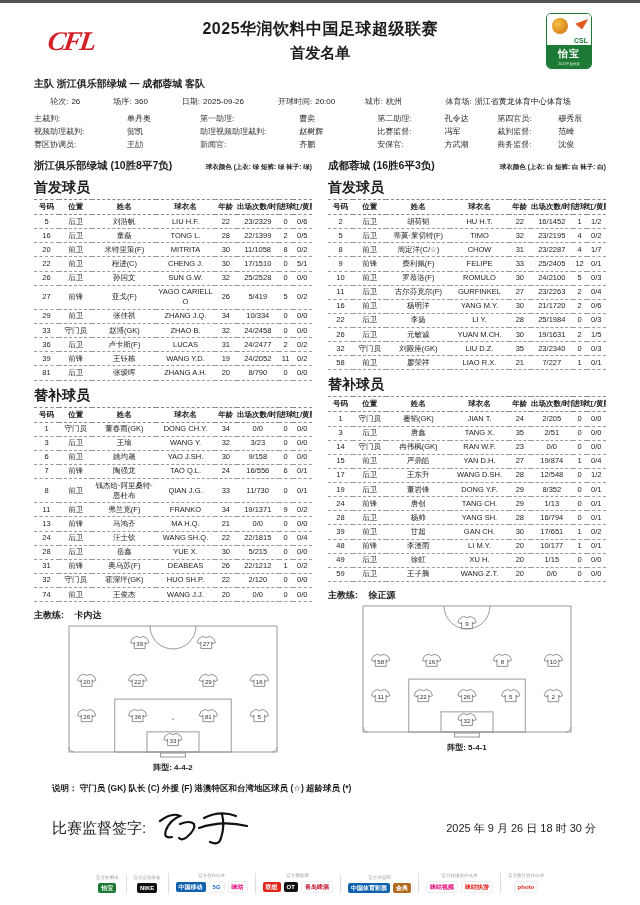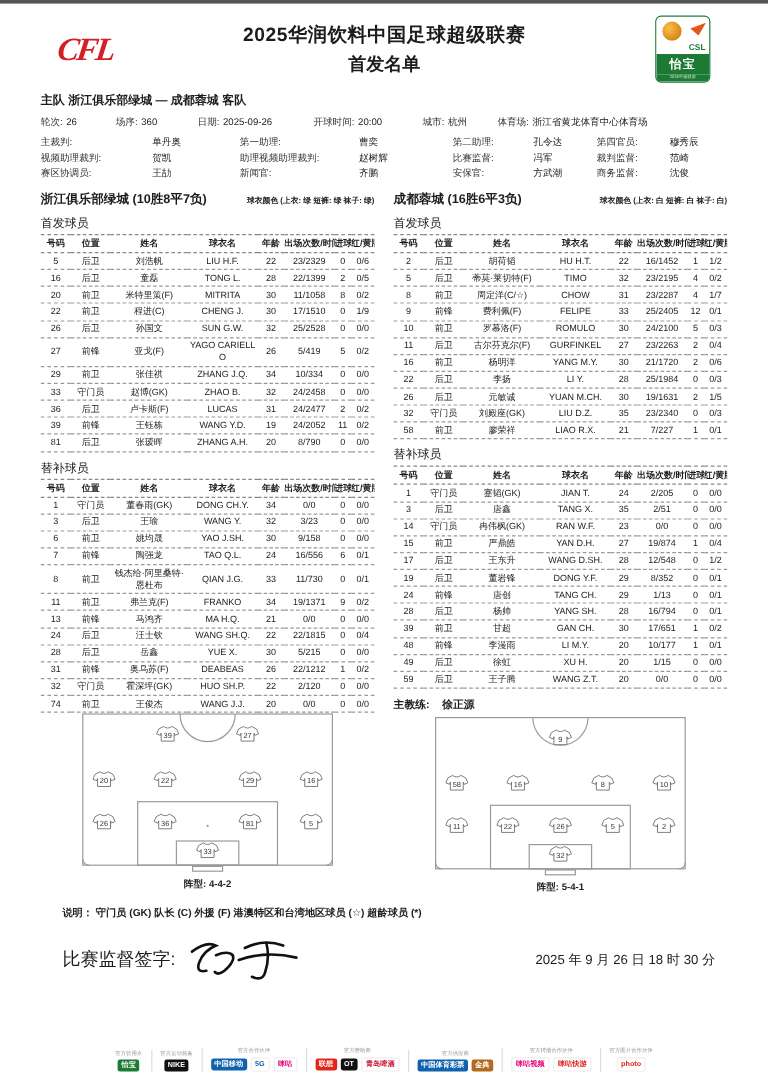--- a/index.html
+++ b/index.html
@@ -21,34 +21,34 @@
   .badge-ball{position:absolute;left:5px;top:4px;width:16px;height:16px;border-radius:50%;
     background:radial-gradient(circle at 35% 35%,#f6c244,#d8851c 70%);}
   .badge-flame{position:absolute;right:4px;top:2px;width:0;height:0;border-left:7px solid transparent;
     border-right:2px solid transparent;border-bottom:12px solid #e2571b;transform:rotate(40deg);}
   .badge-csl{position:absolute;right:3px;bottom:1px;font-size:7px;font-weight:bold;color:#1d7a35;}
   .badge-brandband{background:#1d7a35;color:#fff;font-size:10px;font-weight:bold;text-align:center;
     padding:2px 0 1px 0;letter-spacing:1px;}
   .badge-sub{background:#1d7a35;color:#cfe7cf;font-size:3.5px;text-align:center;padding-bottom:2px;}
   
   .teamsline{padding:6px 34px 0 34px;font-size:10px;font-weight:bold;}
-  .metarow{display:grid;grid-template-columns:11% 12% 17% 16% 11% 33%;padding:5px 38px 0 34px;font-size:8px;}
+  .metarow{display:grid;grid-template-columns:11% 12% 17% 16% 11% 33%;padding:5px 38px 0 34px;font-size:8px;text-align:center;}
   .metarow .m-item{white-space:nowrap;}
   .m-label{color:#333;}
   .m-value{margin-left:3px;}
   .officials{padding:5px 34px 0 34px;}
   .off-row{display:grid;grid-template-columns:29% 31% 21% 19%;font-size:8px;line-height:13px;}
   .off-cell{display:flex;}
   .off-label{color:#333;min-width:56%;}
   
   .cols{display:grid;grid-template-columns:1fr 1fr;column-gap:16px;padding:8px 34px 0 34px;}
   .teamhead{display:flex;justify-content:space-between;align-items:baseline;}
   .teamname{font-size:10.5px;font-weight:bold;white-space:nowrap;}
   .kitinfo{font-size:6.5px;font-weight:bold;color:#222;white-space:nowrap;margin-left:4px;}
-  .seclabel{font-size:10px;font-weight:normal;margin:6px 0 2px 0;}
+  .seclabel{font-size:14px;font-weight:bold;margin:6px 0 2px 0;}
   table.roster{width:100%;border-collapse:collapse;table-layout:fixed;}
   table.roster th{font-size:7.5px;font-weight:bold;border-top:1px dashed #888;border-bottom:1px dashed #888;
     padding:2px 0;white-space:nowrap;overflow:hidden;}
   table.roster td{font-size:7.5px;text-align:center;border-bottom:1px dashed #999;padding:1.5px 0;
     line-height:1.35;word-break:break-all;}
   table.roster col.c1{width:9%;} table.roster col.c2{width:12%;} table.roster col.c3{width:23%;}
   table.roster col.c4{width:21%;} table.roster col.c5{width:8%;} table.roster col.c6{width:15%;}
   table.roster col.c7{width:5%;} table.roster col.c8{width:7%;}
   .coachline{font-size:9px;font-weight:bold;margin:7px 0 3px 0;}
   .coachline .coachname{margin-left:8px;}
@@ -220,21 +220,21 @@
                 <td>0/2</td>
               </tr>
               <tr>
                 <td>22</td>
                 <td>前卫</td>
                 <td>程进(C)</td>
                 <td>CHENG J.</td>
                 <td>30</td>
                 <td>17/1510</td>
                 <td>0</td>
-                <td>1/9</td>
+                <td>5/1</td>
               </tr>
               <tr>
                 <td>26</td>
                 <td>后卫</td>
                 <td>孙国文</td>
                 <td>SUN G.W.</td>
                 <td>32</td>
                 <td>25/2528</td>
                 <td>0</td>
                 <td>0/0</td>
@@ -444,20 +444,24 @@
                 <td>王俊杰</td>
                 <td>WANG J.J.</td>
                 <td>20</td>
                 <td>0/0</td>
                 <td>0</td>
                 <td>0/0</td>
               </tr>
             </tbody>
           </table>
         </div>
+      <div class="coachline">
+        <span>主教练:</span>
+        <span class="coachname">卡内达</span>
+      </div>
       <div class="pitchwrap">
         <svg id="home-pitch" width="210" height="134" viewBox="0 0 210 134">
             <rect x="1" y="1" width="208" height="126" fill="#fff" stroke="#9a9a9a" stroke-width="1"></rect>
             <path d="M 82 1 A 23 23 0 0 0 128 1" fill="none" stroke="#9a9a9a"></path>
             <rect x="46.76" y="74.08" width="116.48000000000002" height="52.919999999999995" fill="none" stroke="#9a9a9a"></rect>
             <rect x="79" y="106.83999999999999" width="52" height="20.16" fill="none" stroke="#9a9a9a"></rect>
             <circle cx="105" cy="94.24" r="0.9" fill="#9a9a9a"></circle>
             <rect x="92.52" y="128" width="24.96" height="4" fill="none" stroke="#9a9a9a"></rect>
             <path d="M 1 122 A 5 5 0 0 0 6 127" fill="none" stroke="#9a9a9a"></path>
             <path d="M 204 127 A 5 5 0 0 0 209 122" fill="none" stroke="#9a9a9a"></path>

